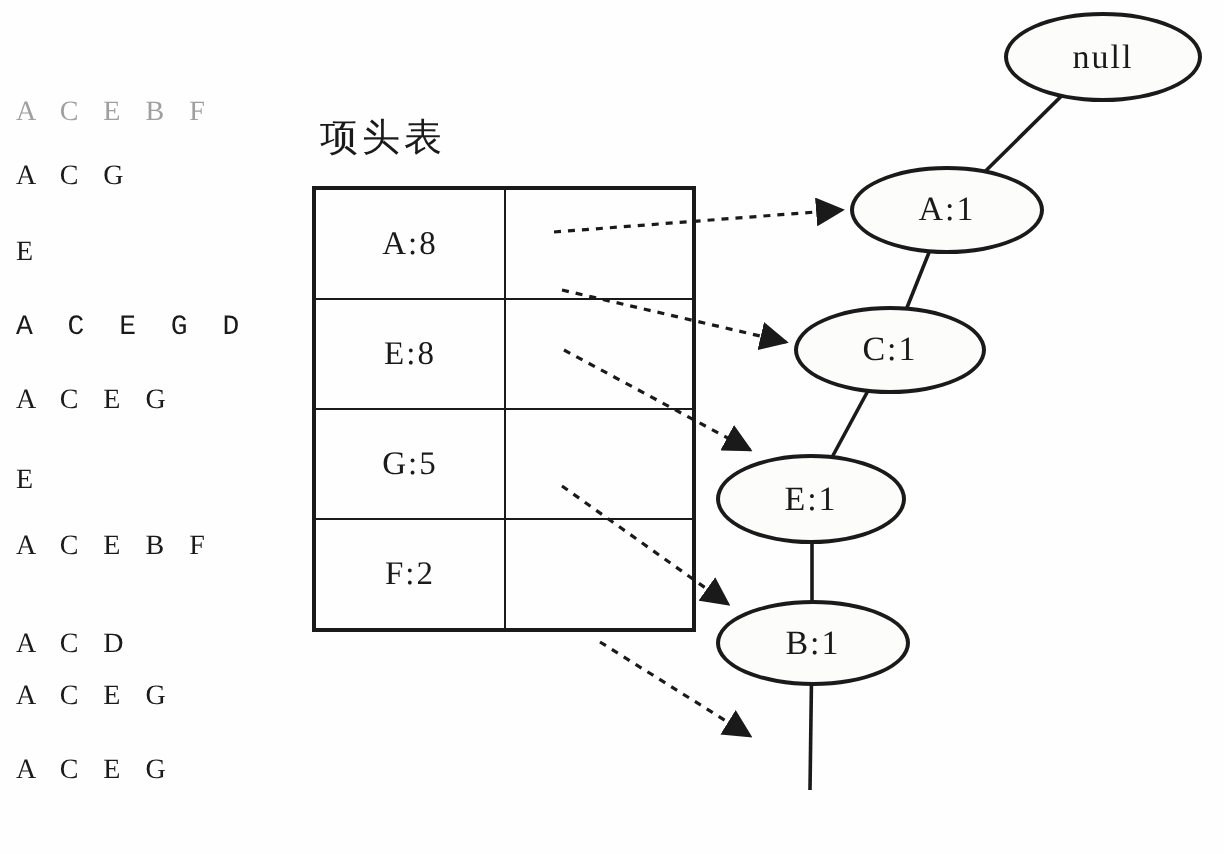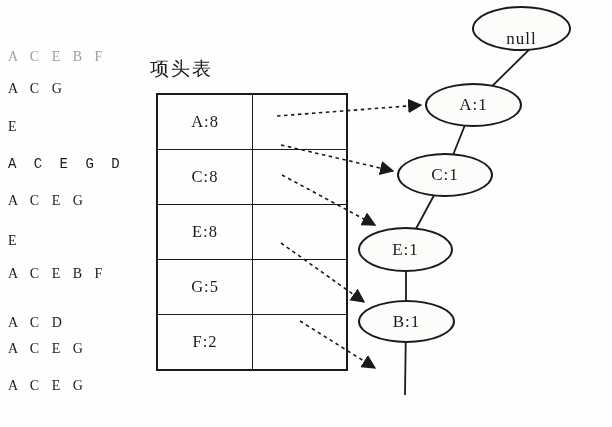--- a/index.html
+++ b/index.html
@@ -14,39 +14,39 @@
   .tx-row:nth-child(2){top:78px;}
   .tx-row:nth-child(3){top:116px;}
   .tx-row:nth-child(4){top:153px;font-family:Liberation Mono, monospace;}
   .tx-row:nth-child(5){top:190px;}
   .tx-row:nth-child(6){top:230px;}
   .tx-row:nth-child(7){top:263px;}
   .tx-row:nth-child(8){top:312px;}
   .tx-row:nth-child(9){top:338px;}
   .tx-row:nth-child(10){top:375px;}
   
-  .ht-title{position:absolute;left:150px;top:56px;font-size:19px;letter-spacing:2px;text-align:right;}
+  .ht-title{position:absolute;left:160px;top:56px;font-size:19px;letter-spacing:2px;text-align:right;}
   table.ht{
     position:absolute;left:156px;top:93px;border-collapse:collapse;table-layout:fixed;
     border:2px solid #1a1a1a;
   }
   table.ht td{border:1.6px solid #1a1a1a;height:30px;padding:12px;}
   table.ht td.lbl{width:70px;text-align:center;font-size:16.5px;letter-spacing:1px;}
   table.ht td.ptr{width:69px;}
   
   svg.overlay{position:absolute;left:0;top:0;width:612px;height:427px;}
   .edge{stroke:#1a1a1a;stroke-width:1.8;}
   .link{stroke:#1a1a1a;stroke-width:1.6;stroke-dasharray:3.5 3.5;fill:none;}
   
   .node{
     position:absolute;border:2px solid #1a1a1a;border-radius:50%;
     background:#fcfcfa;display:flex;align-items:center;justify-content:center;
     font-size:17px;letter-spacing:1px;box-sizing:border-box;
   }
-  .n-null{left:472px;top:6px;width:99px;height:45px;align-items:flex-end;}
+  .n-null{left:502px;top:6px;width:99px;height:45px;}
   .n-a{left:425px;top:83px;width:97px;height:44px;}
   .n-c{left:397px;top:153px;width:96px;height:44px;}
   .n-e{left:358px;top:227px;width:95px;height:45px;}
   .n-b{left:358px;top:300px;width:97px;height:43px;}
   .n-f{left:357px;top:373px;width:96px;height:44px;}
 </style>
 </head>
 <body>
 
 <div class="stage">
@@ -62,24 +62,20 @@
     <div class="tx-row">A C D</div>
     <div class="tx-row">A C E G</div>
     <div class="tx-row">A C E G</div>
   </div>
 
   <div class="ht-title">项头表</div>
   <table class="ht">
     <tbody>
       <tr>
         <td class="lbl">A:8</td>
-        <td class="ptr"></td>
-      </tr>
-      <tr>
-        <td class="lbl">C:8</td>
         <td class="ptr"></td>
       </tr>
       <tr>
         <td class="lbl">E:8</td>
         <td class="ptr"></td>
       </tr>
       <tr>
         <td class="lbl">G:5</td>
         <td class="ptr"></td>
       </tr>

